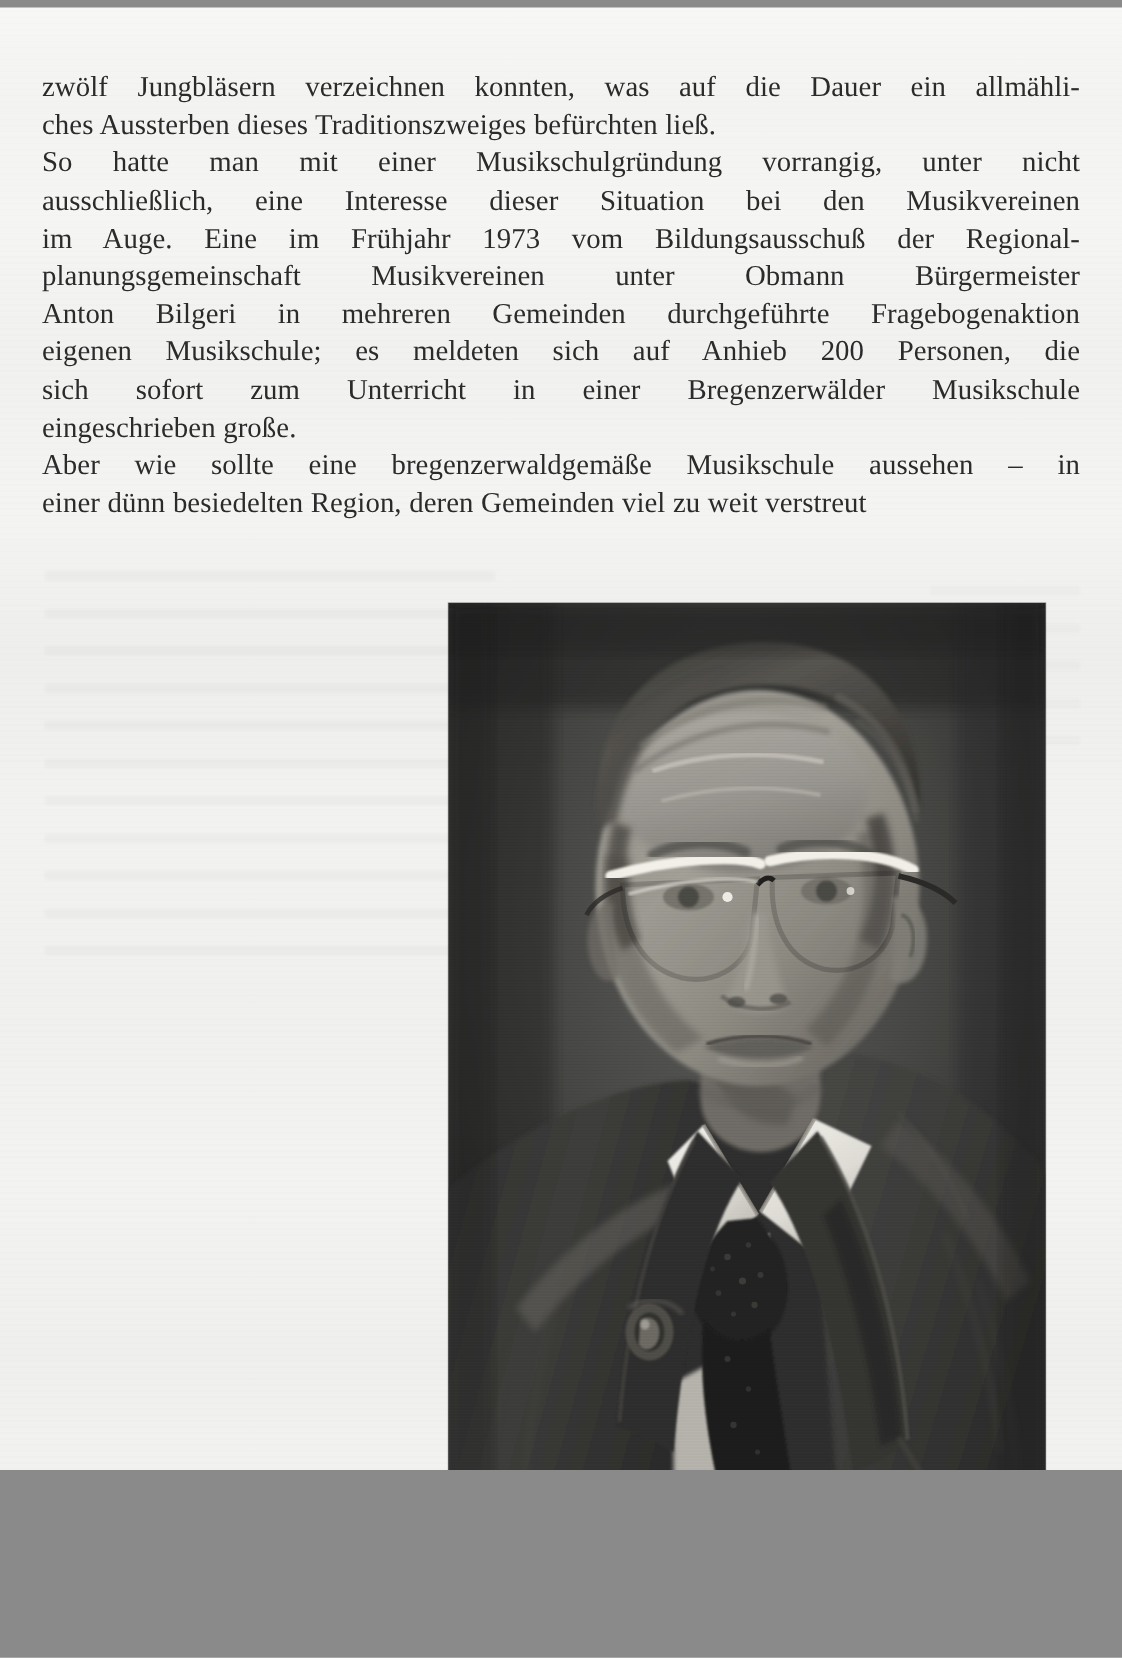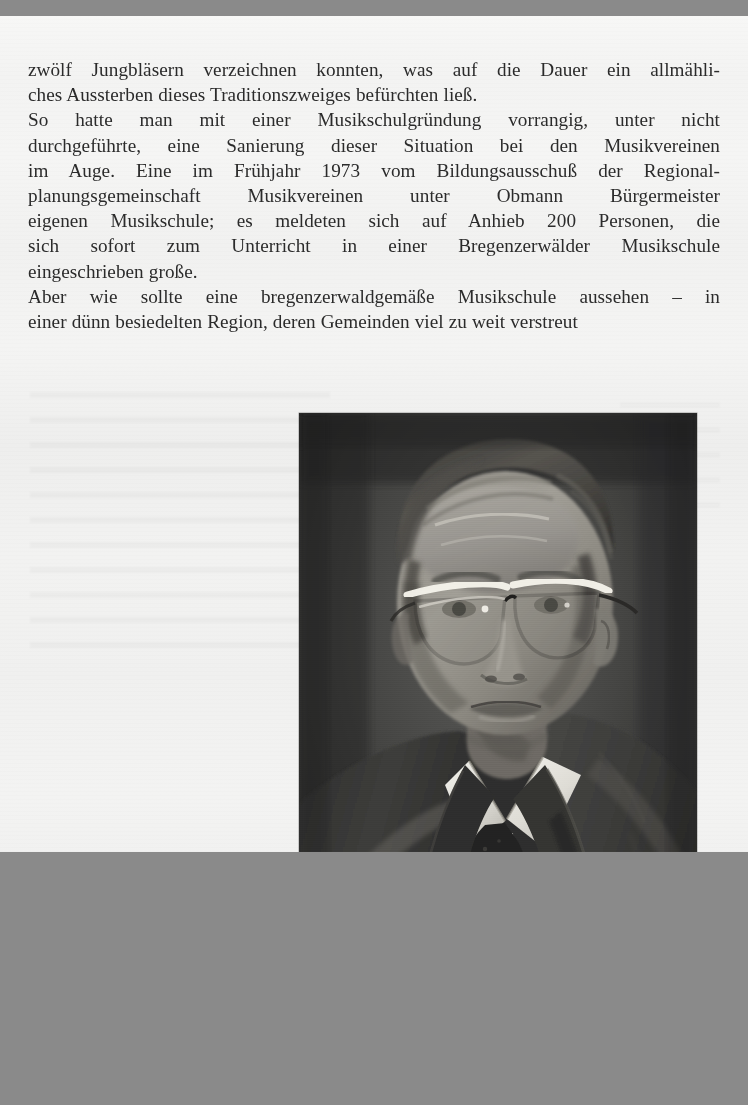--- a/index.html
+++ b/index.html
@@ -3,22 +3,22 @@
 <meta charset="utf-8">
 <style>
   html, body {
     margin: 0;
     padding: 0;
     background: #8a8a8a;
   }
   .page {
     position: relative;
     width: 748px;
-    height: 836px;
-    margin: 16px auto;
+    height: 975px;
+    margin: 5px auto;
     overflow: hidden;
     background:
       linear-gradient(180deg,
         #f7f7f6 0px, #f3f3f2 60px, #f5f5f4 140px, #f1f1f0 230px,
         #f4f4f3 330px, #eeeeed 430px, #f2f2f1 540px, #f0f0ef 660px,
         #f3f3f2 780px, #efefee 900px, #f4f4f3 1020px, #f0f0ef 1105px);
     font-family: "Liberation Serif", "DejaVu Serif", serif;
     color: #262626;
     -webkit-font-smoothing: antialiased;
   }
@@ -154,23 +154,24 @@
 
   <div class="textblock">
 
     <p class="para">
       <span class="ln">zwölf Jungbläsern verzeichnen konnten, was auf die Dauer ein allmähli-</span>
       <span class="ln nojust">ches Aussterben dieses Traditionszweiges befürchten ließ.</span>
     </p>
 
     <p class="para">
       <span class="ln">So hatte man mit einer Musikschulgründung vorrangig, unter nicht</span>
-      <span class="ln">durchgeführte, eine Sanierung dieser Situation bei den Musikvereinen</span>
+      <span class="ln">ausschließlich, eine Interesse dieser Situation bei den Musikvereinen</span>
       <span class="ln">im Auge. Eine im Frühjahr 1973 vom Bildungsausschuß der Regional-</span>
       <span class="ln">planungsgemeinschaft Musikvereinen unter Obmann Bürgermeister</span>
+      <span class="ln">Anton Bilgeri in mehreren Gemeinden durchgeführte Fragebogenaktion</span>
       <span class="ln">eigenen Musikschule; es meldeten sich auf Anhieb 200 Personen, die</span>
       <span class="ln">sich sofort zum Unterricht in einer Bregenzerwälder Musikschule</span>
       <span class="ln nojust">eingeschrieben große.</span>
     </p>
 
     <p class="para">
       <span class="ln">Aber wie sollte eine bregenzerwaldgemäße Musikschule aussehen – in</span>
       <span class="ln nojust">einer dünn besiedelten Region, deren Gemeinden viel zu weit verstreut</span>
     </p>
 

